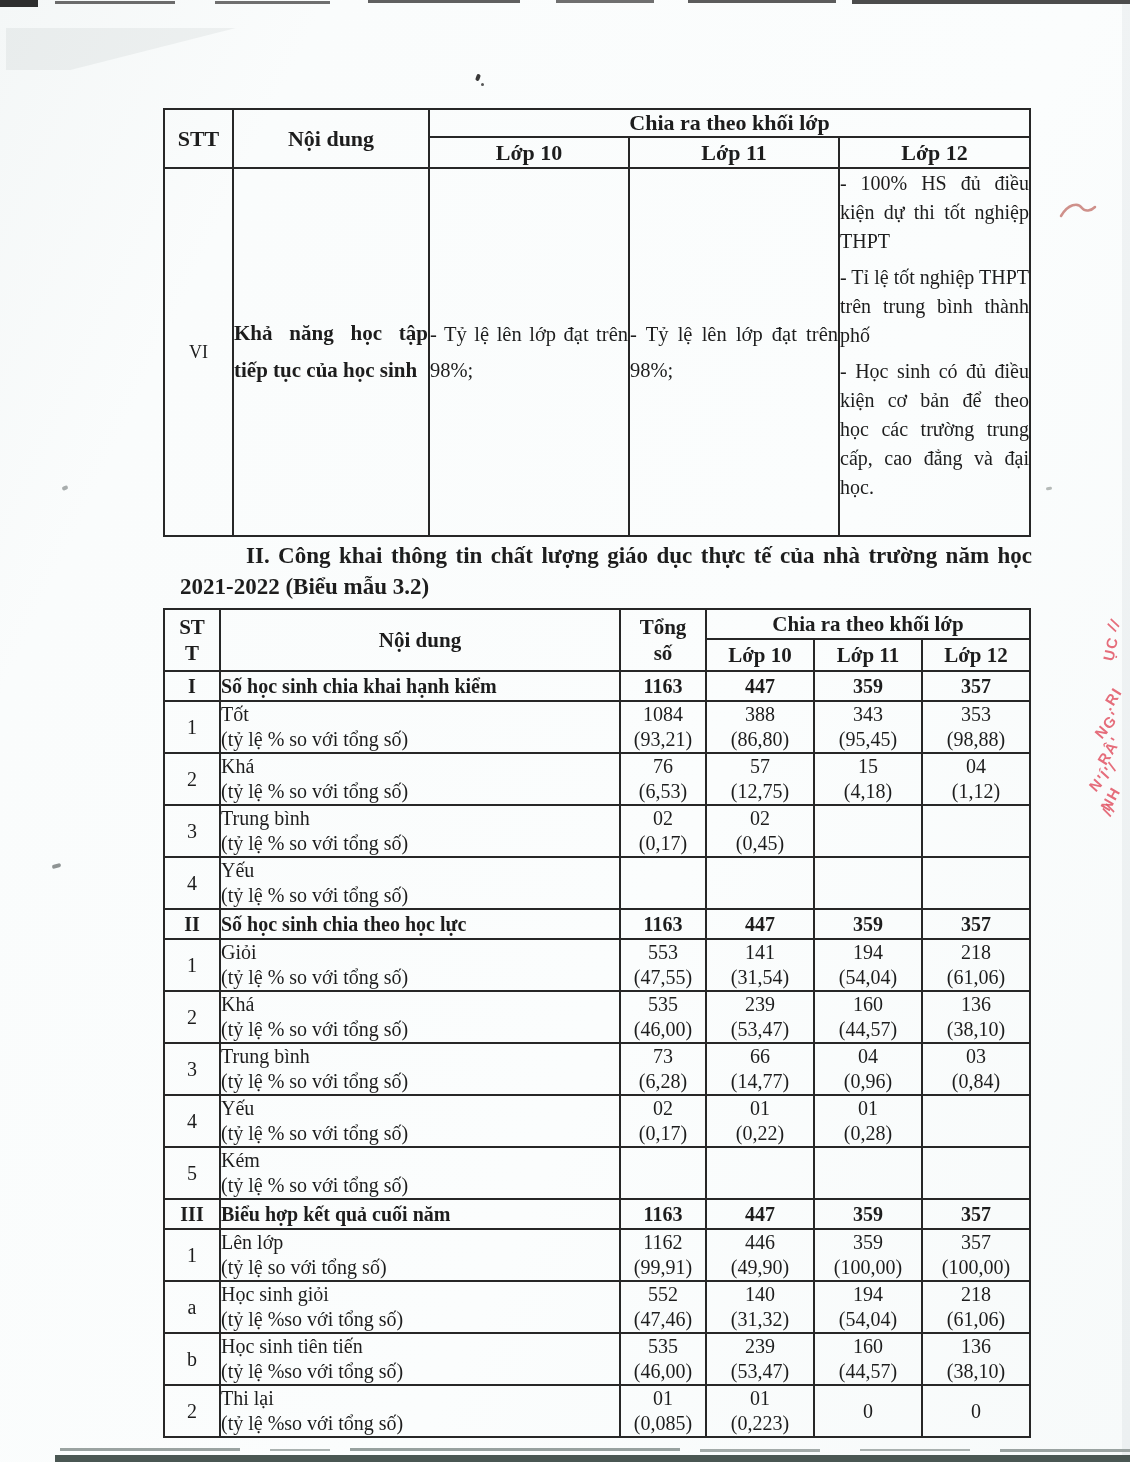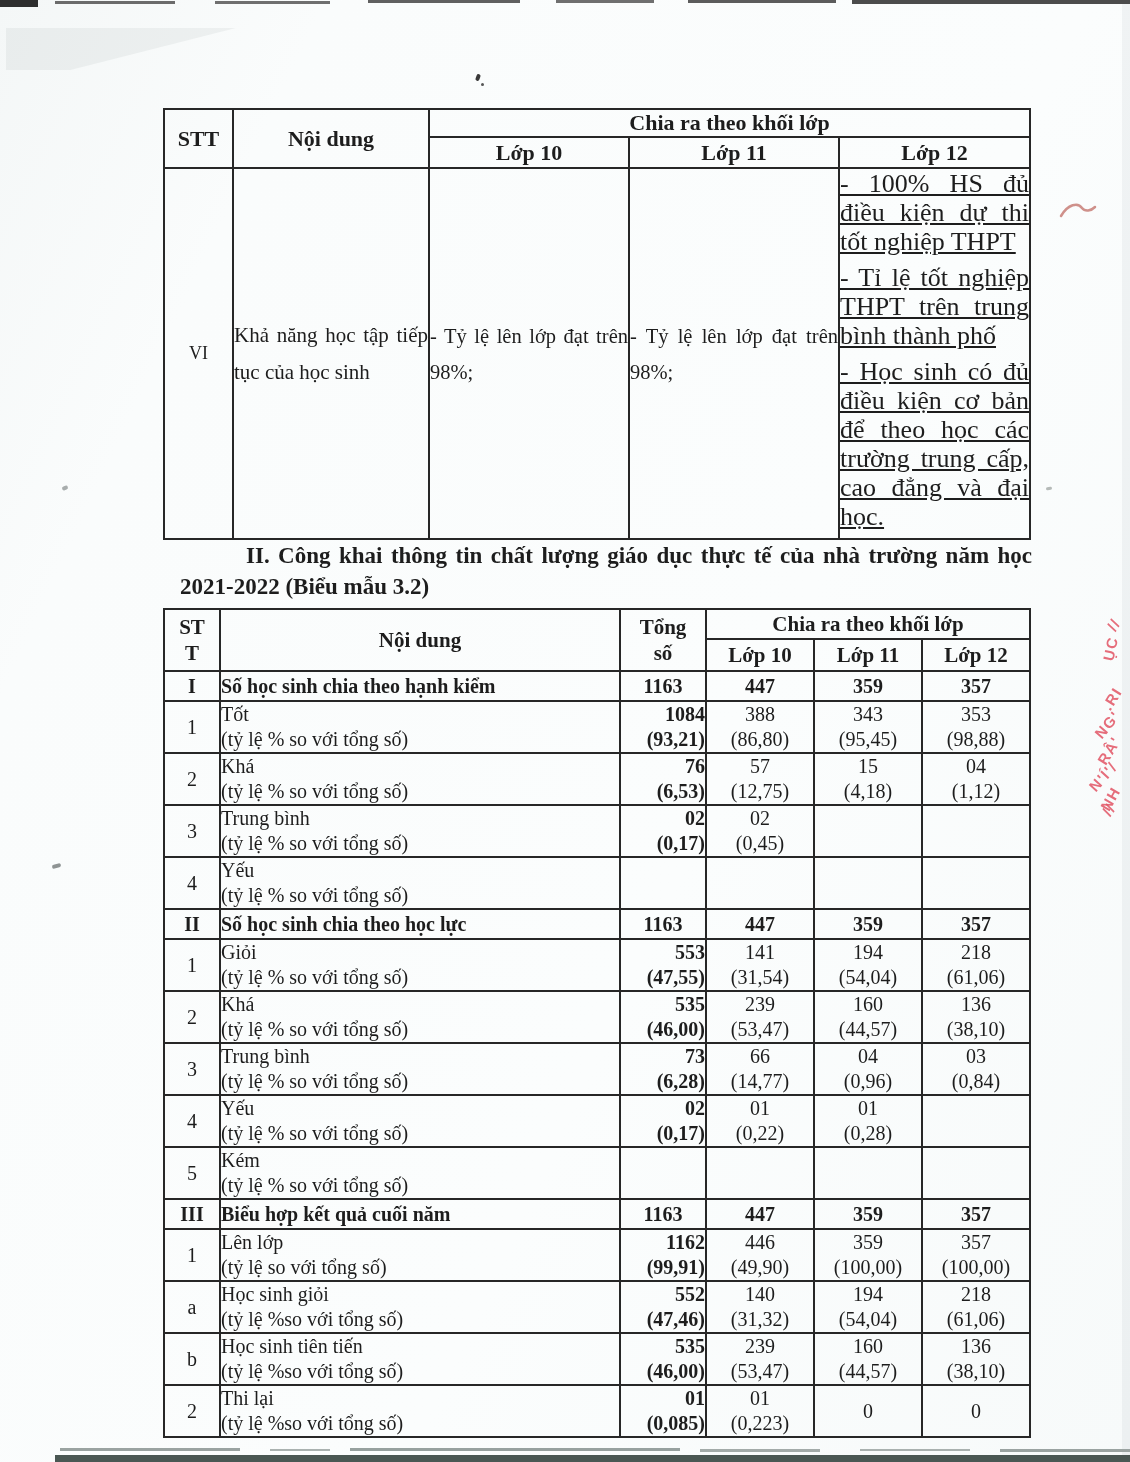--- a/index.html
+++ b/index.html
@@ -23,23 +23,23 @@
   table.doc-table th, table.doc-table td { border:2px solid #272727; padding:0; }
   .th { font-weight:bold; text-align:center; vertical-align:middle; }
 
   
   #table1 { left:163px; top:108px; width:866px; font-size:21px; }
   #table1 .th { font-size:22px; }
   #table1 thead tr.h1 th { height:27px; }
   #table1 thead tr.h2 th { height:31px; }
   #table1 tbody tr { height:368px; }
   .t1-stt { text-align:center; vertical-align:middle; font-size:18px; }
-  .t1-noidung { font-weight:normal; text-align:justify; vertical-align:middle; padding:0 14px; line-height:37px; }
+  .t1-noidung { font-weight:bold; text-align:justify; vertical-align:middle; padding:0 14px; line-height:37px; }
   .t1-lop { vertical-align:middle; text-align:justify; padding:0 10px; line-height:36px; font-size:20.5px; }
-  .t1-lop12 { vertical-align:top; padding:5px 12px 0 12px; font-size:26px;text-decoration:underline; }
+  .t1-lop12 { vertical-align:top; padding:5px 12px 0 12px; font-size:20px; }
   .t1-lop12 p { margin:0 0 7px 0; line-height:29px; text-align:justify; }
 
   
   #heading2 {
     position:absolute; left:180px; top:540px; width:852px;
     font-size:23px; font-weight:bold; line-height:31px;
     text-align:justify; text-indent:66px;
   }
 
   
@@ -51,21 +51,21 @@
   #table2 th.t2-noidung-h { text-align:center; }
   #table2 tr.section { height:30px; }
   #table2 tr.detail { height:52px; }
   #table2 td { vertical-align:middle; }
   .c-stt { text-align:center; }
   tr.section .c-stt, tr.section .c-label, tr.section .c-num { font-weight:bold; }
   .c-label { text-align:left; padding:0 6px 0 12px; }
   .c-label div { line-height:25px; }
   .c-num { text-align:center; }
   .c-num div { line-height:25px; }
-  tr.detail .c-tong div { font-weight:bold;text-align:right; }
+  tr.detail .c-tong div { font-weight:normal; }
 
   
   .scan-seg { position:absolute; }
   .mark { position:absolute; }
   .stamp-frag {
     position:absolute; font-family:"Liberation Sans","DejaVu Sans",sans-serif;
     font-weight:bold; font-size:15px; letter-spacing:1.5px; opacity:0.85; white-space:nowrap;
   }
   #pen-squiggle { position:absolute; left:1058px; top:198px; }
 </style>
@@ -137,21 +137,21 @@
     <tr class="h2">
       <th class="th">Lớp 10</th>
       <th class="th">Lớp 11</th>
       <th class="th">Lớp 12</th>
     </tr>
   </thead>
   <tbody id="t2-body">
       <tr class="section">
         <td class="c-stt">I</td>
         <td class="c-label">
-          <div>Số học sinh chia theo hạnh kiểm</div>
+          <div>Số học sinh chia khai hạnh kiểm</div>
         </td>
         <td class="c-num c-tong">
           <div>1163</div>
         </td>
         <td class="c-num">
           <div>447</div>
         </td>
         <td class="c-num">
           <div>359</div>
         </td>

